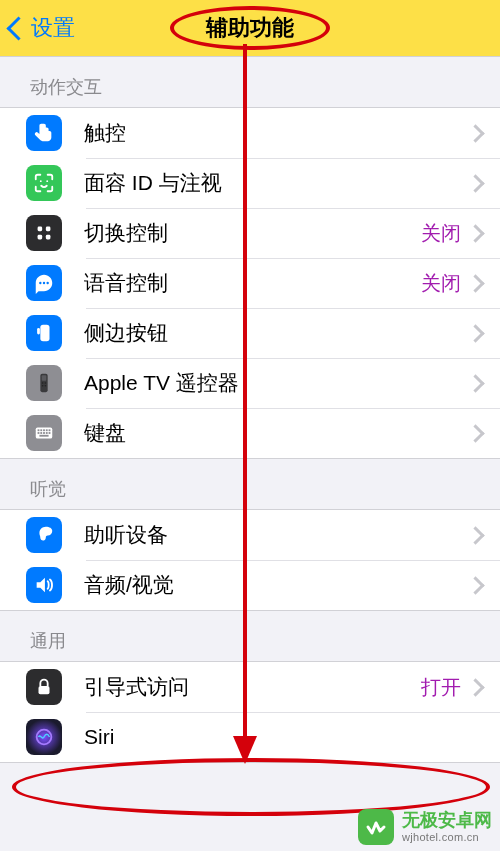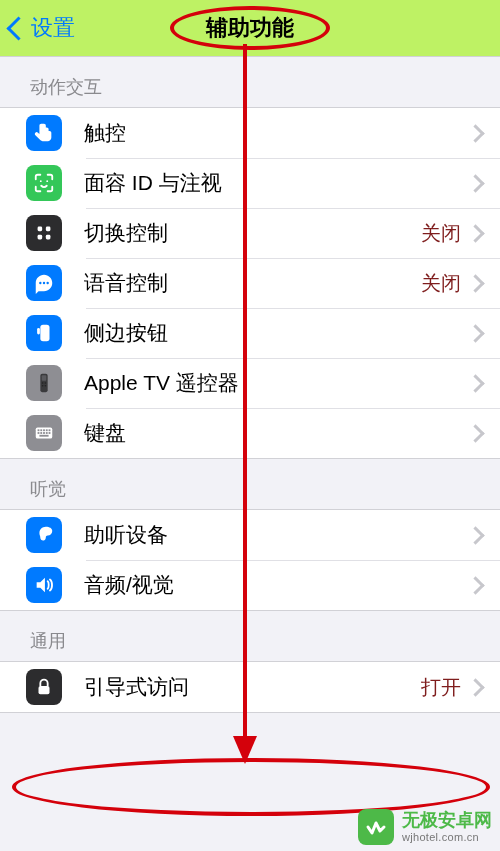--- a/index.html
+++ b/index.html
@@ -18,21 +18,21 @@
     height: 851px;
     position: relative;
     background: #f2f2f7;
   }
   
   .navbar {
     height: 56px;
     display: flex;
     align-items: center;
     position: relative;
-    background: #bef264;
+    background: #fde047;
     border-bottom: 1px solid #d1d1d6;
   }
   .navbar .back {
     display: flex;
     align-items: center;
     color: #007aff;
     font-size: 22px;
     padding-left: 10px;
     cursor: pointer;
   }
@@ -91,21 +91,21 @@
     justify-content: center;
     flex-shrink: 0;
     margin-right: 22px;
   }
   .row .label {
     font-size: 21px;
     flex: 1;
   }
   .row .status {
     font-size: 20px;
-    color: #7f1d1d;
+    color: #a21caf;
     margin-right: 8px;
   }
   .row .chev-right {
     width: 10px;
     height: 10px;
     border-top: 3px solid #c7c7cc;
     border-right: 3px solid #c7c7cc;
     transform: rotate(45deg);
     margin-right: 18px;
   }
@@ -313,20 +313,29 @@
         <svg viewBox="0 0 24 24" fill="white">
             <rect x="6" y="11" width="12" height="9" rx="2"></rect>
             <path d="M8 11V8a4 4 0 0 1 8 0v3" fill="none" stroke="white" stroke-width="2"></path>
           </svg>
       </div>
       <div class="label">引导式访问</div>
       <div class="status">打开</div>
       <span class="chev-right"></span>
     </div>
 
+    <div class="row">
+      <div class="icon ic-grad">
+        <svg viewBox="0 0 24 24" fill="none">
+            <circle cx="12" cy="12" r="8" stroke="#a57bff" stroke-width="2"></circle>
+            <path d="M6 12c2-4 4 4 6 0s4-4 6 0" stroke="#4fd1ff" stroke-width="1.5"></path>
+          </svg>
+      </div>
+      <div class="label">Siri</div>
+    </div>
 
   </div>
 
   <div class="annot-oval annot-title"></div>
   <div class="annot-oval annot-guided"></div>
   <svg class="arrow-svg" viewBox="0 0 30 720">
     <line x1="15" y1="0" x2="15" y2="695" stroke="#d4010b" stroke-width="4"></line>
     <polygon points="15,720 3,692 27,692" fill="#d4010b"></polygon>
   </svg>
 

